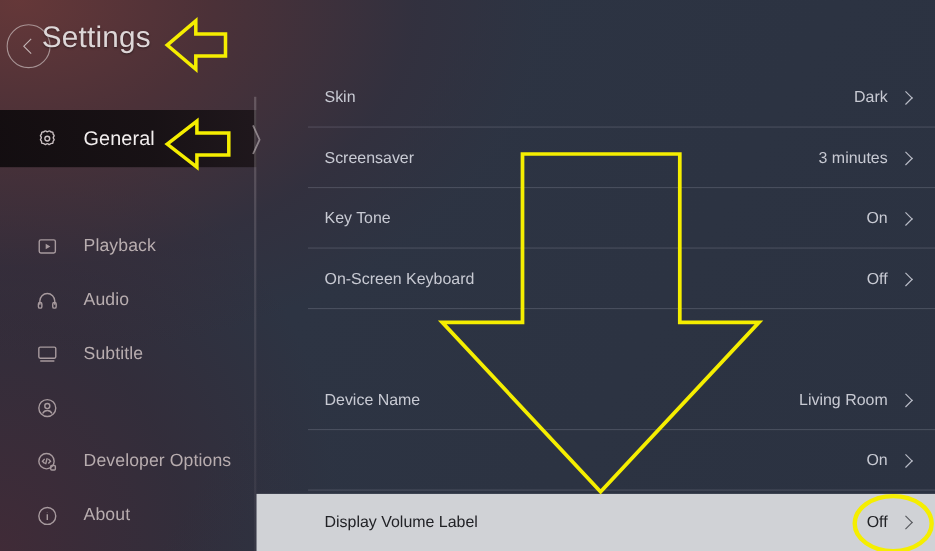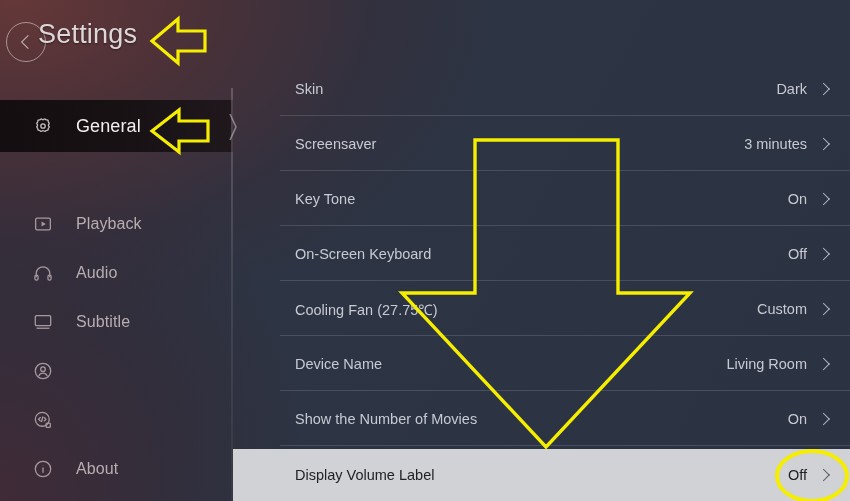--- a/index.html
+++ b/index.html
@@ -247,20 +247,21 @@
         <path d="M7.4 17.4c.9-2 2.6-3 4.6-3s3.7 1 4.6 3"></path>
       </svg>
     </div>
 
     <div class="nav-item" style="top:306px">
       <svg class="nav-ico" viewBox="0 0 24 24" fill="none" stroke="#a79a9e" stroke-width="1.4">
         <circle cx="11.2" cy="11.2" r="7.6"></circle>
         <path d="M9.4 8.9L7.2 11.2l2.2 2.3M13 8.9l2.2 2.3-2.2 2.3M11.9 8.2l-1.6 6"></path>
         <rect x="15.4" y="15.4" width="4.6" height="4.6" rx="1"></rect>
       </svg>
+      <span class="nav-label">Developer Options</span>
     </div>
 
     <div class="nav-item" style="top:355px">
       <svg class="nav-ico" viewBox="0 0 24 24" fill="none" stroke="#a79a9e" stroke-width="1.4">
         <circle cx="12" cy="12" r="8.4"></circle>
         <line x1="12" y1="8.1" x2="12" y2="8.4"></line>
         <line x1="12" y1="10.4" x2="12" y2="16"></line>
       </svg>
       <span class="nav-label">About</span>
     </div>
@@ -294,36 +295,29 @@
       <span class="rdiv"></span>
     </div>
 
     <div class="row" style="top:227px">
       <span class="row-label">On-Screen Keyboard</span>
       <span class="row-value">Off</span>
       <span class="row-chev"></span>
       <span class="rdiv"></span>
     </div>
 
-    <div class="row" style="top:282px">
-      <span class="row-label">Cooling Fan (27.75℃)</span>
-      <span class="row-value">Custom</span>
-      <span class="row-chev"></span>
-      <span class="rdiv"></span>
-    </div>
 
     <div class="row" style="top:337px">
       <span class="row-label">Device Name</span>
       <span class="row-value">Living Room</span>
       <span class="row-chev"></span>
       <span class="rdiv"></span>
     </div>
 
     <div class="row" style="top:392px">
-      <span class="row-label">Show the Number of Movies</span>
       <span class="row-value">On</span>
       <span class="row-chev"></span>
       <span class="rdiv"></span>
     </div>
 
     <div class="row highlight" style="top:449px;height:52px">
       <span class="row-label">Display Volume Label</span>
       <span class="row-value">Off</span>
       <span class="row-chev"></span>
     </div>

